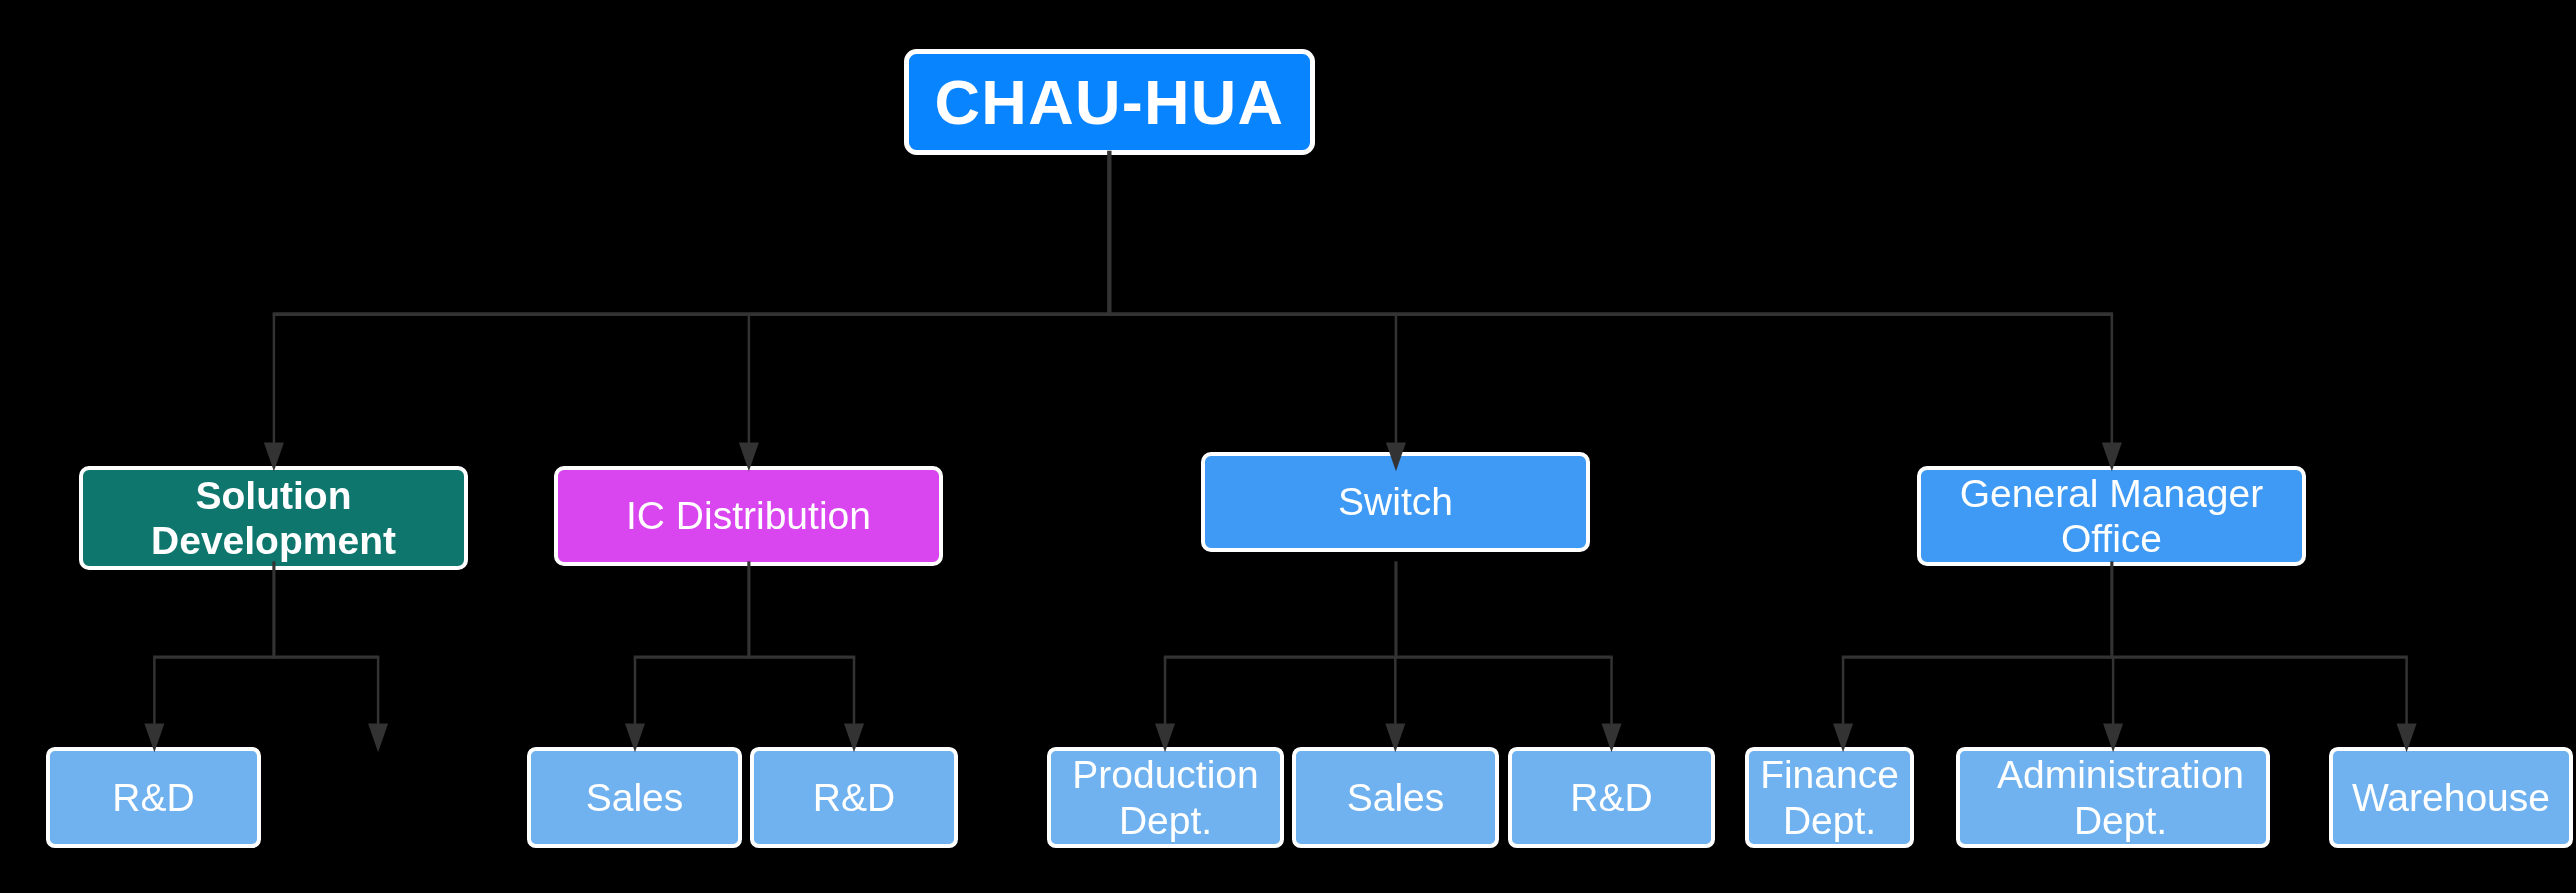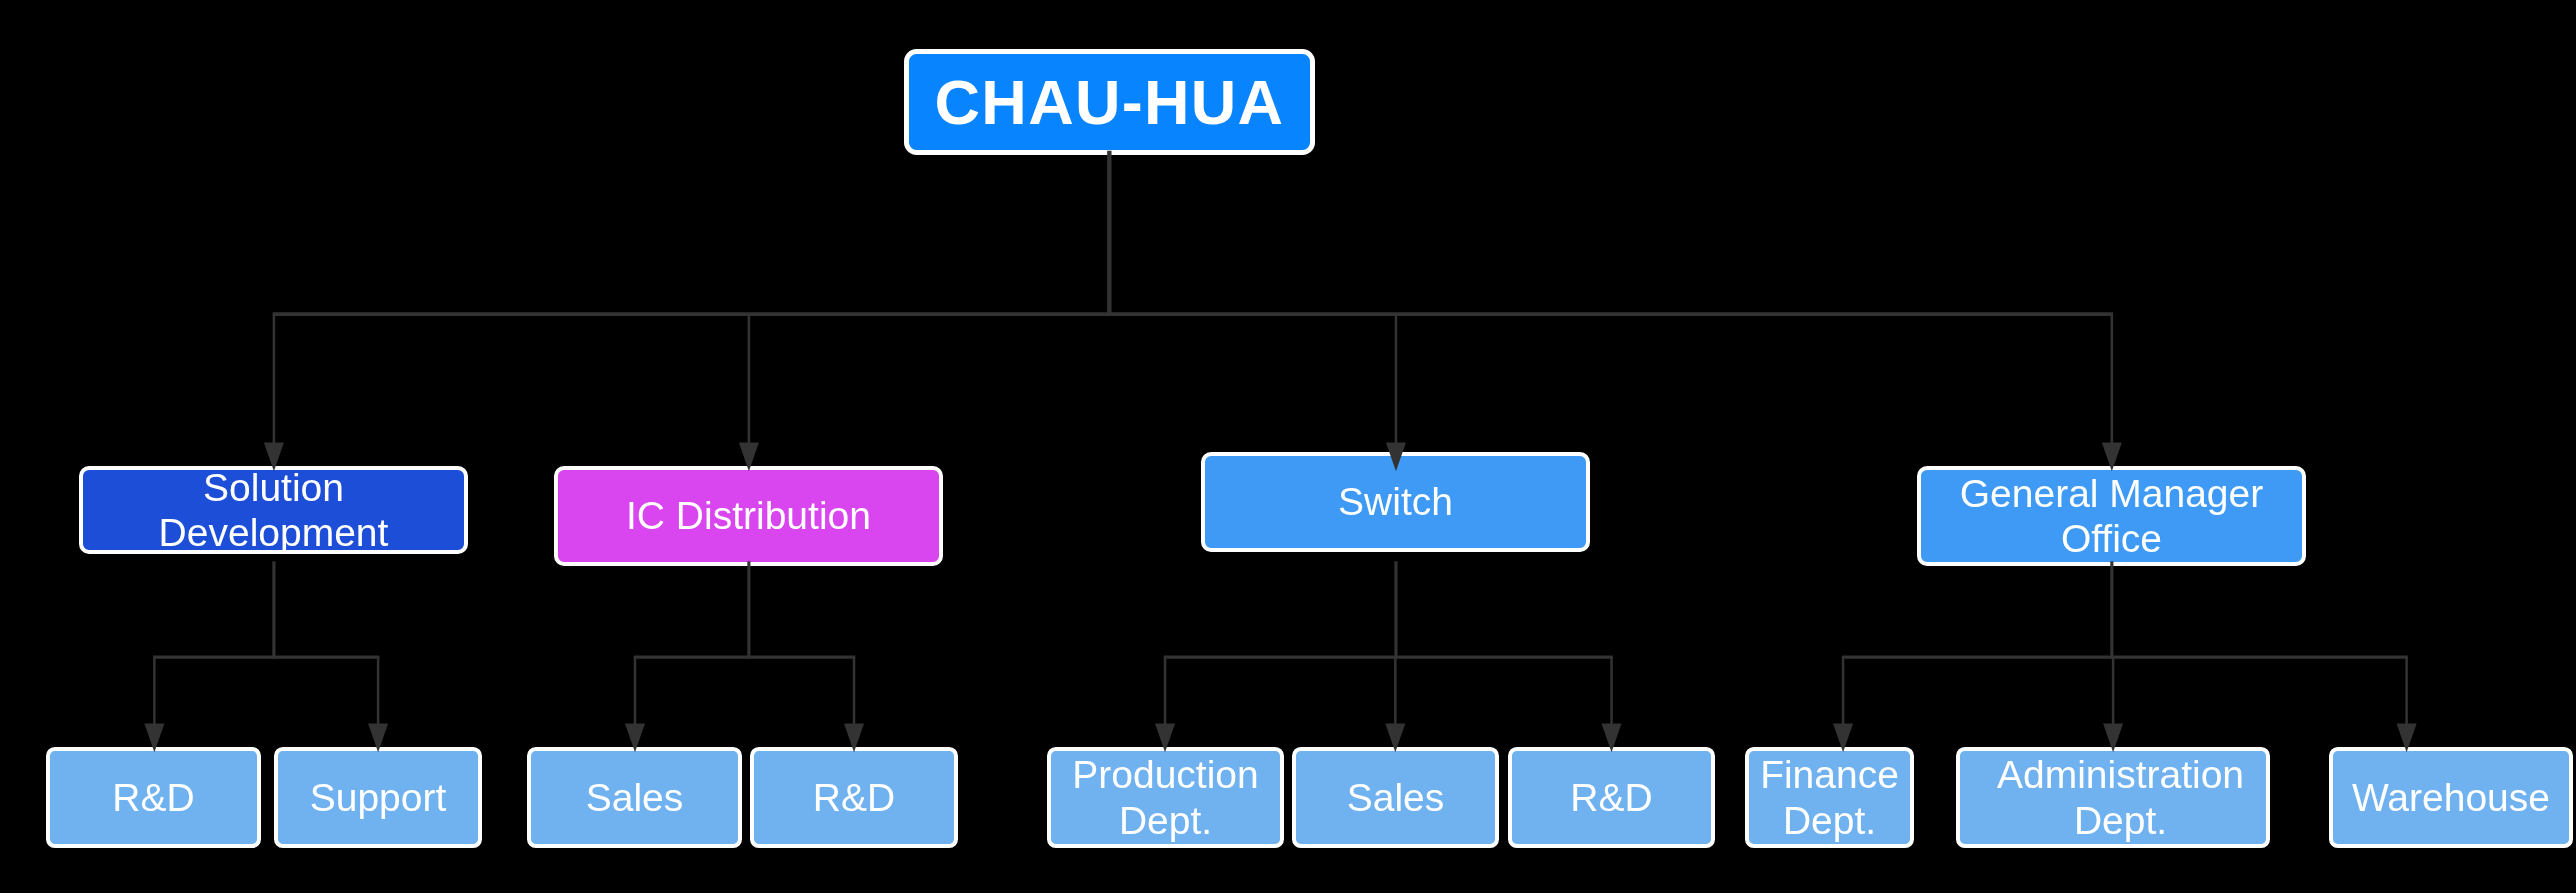--- a/index.html
+++ b/index.html
@@ -48,28 +48,27 @@
     top: 0;
     pointer-events: none;
   }
 </style>
 </head>
 <body>
 
 <div class="stage" style="width: 2576px; height: 893px; background: rgb(0, 0, 0);">
 
   <div class="node root" style="left: 904px; top: 49px; width: 411px; height: 106px; background: rgb(8, 132, 255); border-color: rgb(255, 255, 255); color: rgb(255, 255, 255);">CHAU-HUA</div>
-    <div class="node dept" style="left: 79px; top: 466px; width: 389px; height: 88px; background: #1d4ed8; border-color: rgb(255, 255, 255); color: rgb(255, 255, 255);">Solution
+    <div class="node dept" style="left: 79px; top: 466px; width: 389px; height: 104px; background: #0f766e; border-color: rgb(255, 255, 255); color: rgb(255, 255, 255); font-weight: bold;">Solution
 Development</div>
     <div class="node dept" style="left: 554px; top: 466px; width: 389px; height: 100px; background: #d946ef; border-color: rgb(255, 255, 255); color: rgb(255, 255, 255);">IC Distribution</div>
     <div class="node dept" style="left: 1201px; top: 452px; width: 389px; height: 100px; background: rgb(62, 154, 244); border-color: rgb(255, 255, 255); color: rgb(255, 255, 255);">Switch</div>
     <div class="node dept" style="left: 1917px; top: 466px; width: 389px; height: 100px; background: rgb(62, 154, 244); border-color: rgb(255, 255, 255); color: rgb(255, 255, 255);">General Manager
 Office</div>
     <div class="node team" style="left: 46px; top: 747px; width: 215px; height: 101px; background: rgb(112, 178, 240); border-color: rgb(255, 255, 255); color: rgb(255, 255, 255);">R&amp;D</div>
-    <div class="node team" style="left: 274px; top: 747px; width: 208px; height: 101px; background: rgb(112, 178, 240); border-color: rgb(255, 255, 255); color: rgb(255, 255, 255);">Support</div>
     <div class="node team" style="left: 527px; top: 747px; width: 215px; height: 101px; background: rgb(112, 178, 240); border-color: rgb(255, 255, 255); color: rgb(255, 255, 255);">Sales</div>
     <div class="node team" style="left: 750px; top: 747px; width: 208px; height: 101px; background: rgb(112, 178, 240); border-color: rgb(255, 255, 255); color: rgb(255, 255, 255);">R&amp;D</div>
     <div class="node team" style="left: 1047px; top: 747px; width: 237px; height: 101px; background: rgb(112, 178, 240); border-color: rgb(255, 255, 255); color: rgb(255, 255, 255);">Production
 Dept.</div>
     <div class="node team" style="left: 1292px; top: 747px; width: 207px; height: 101px; background: rgb(112, 178, 240); border-color: rgb(255, 255, 255); color: rgb(255, 255, 255);">Sales</div>
     <div class="node team" style="left: 1508px; top: 747px; width: 207px; height: 101px; background: rgb(112, 178, 240); border-color: rgb(255, 255, 255); color: rgb(255, 255, 255);">R&amp;D</div>
     <div class="node team" style="left: 1745px; top: 747px; width: 169px; height: 101px; background: rgb(112, 178, 240); border-color: rgb(255, 255, 255); color: rgb(255, 255, 255);">Finance
 Dept.</div>
     <div class="node team" style="left: 1956px; top: 747px; width: 314px; height: 101px; background: rgb(112, 178, 240); border-color: rgb(255, 255, 255); color: rgb(255, 255, 255); padding-left: 15px;">Administration
 Dept.</div>

